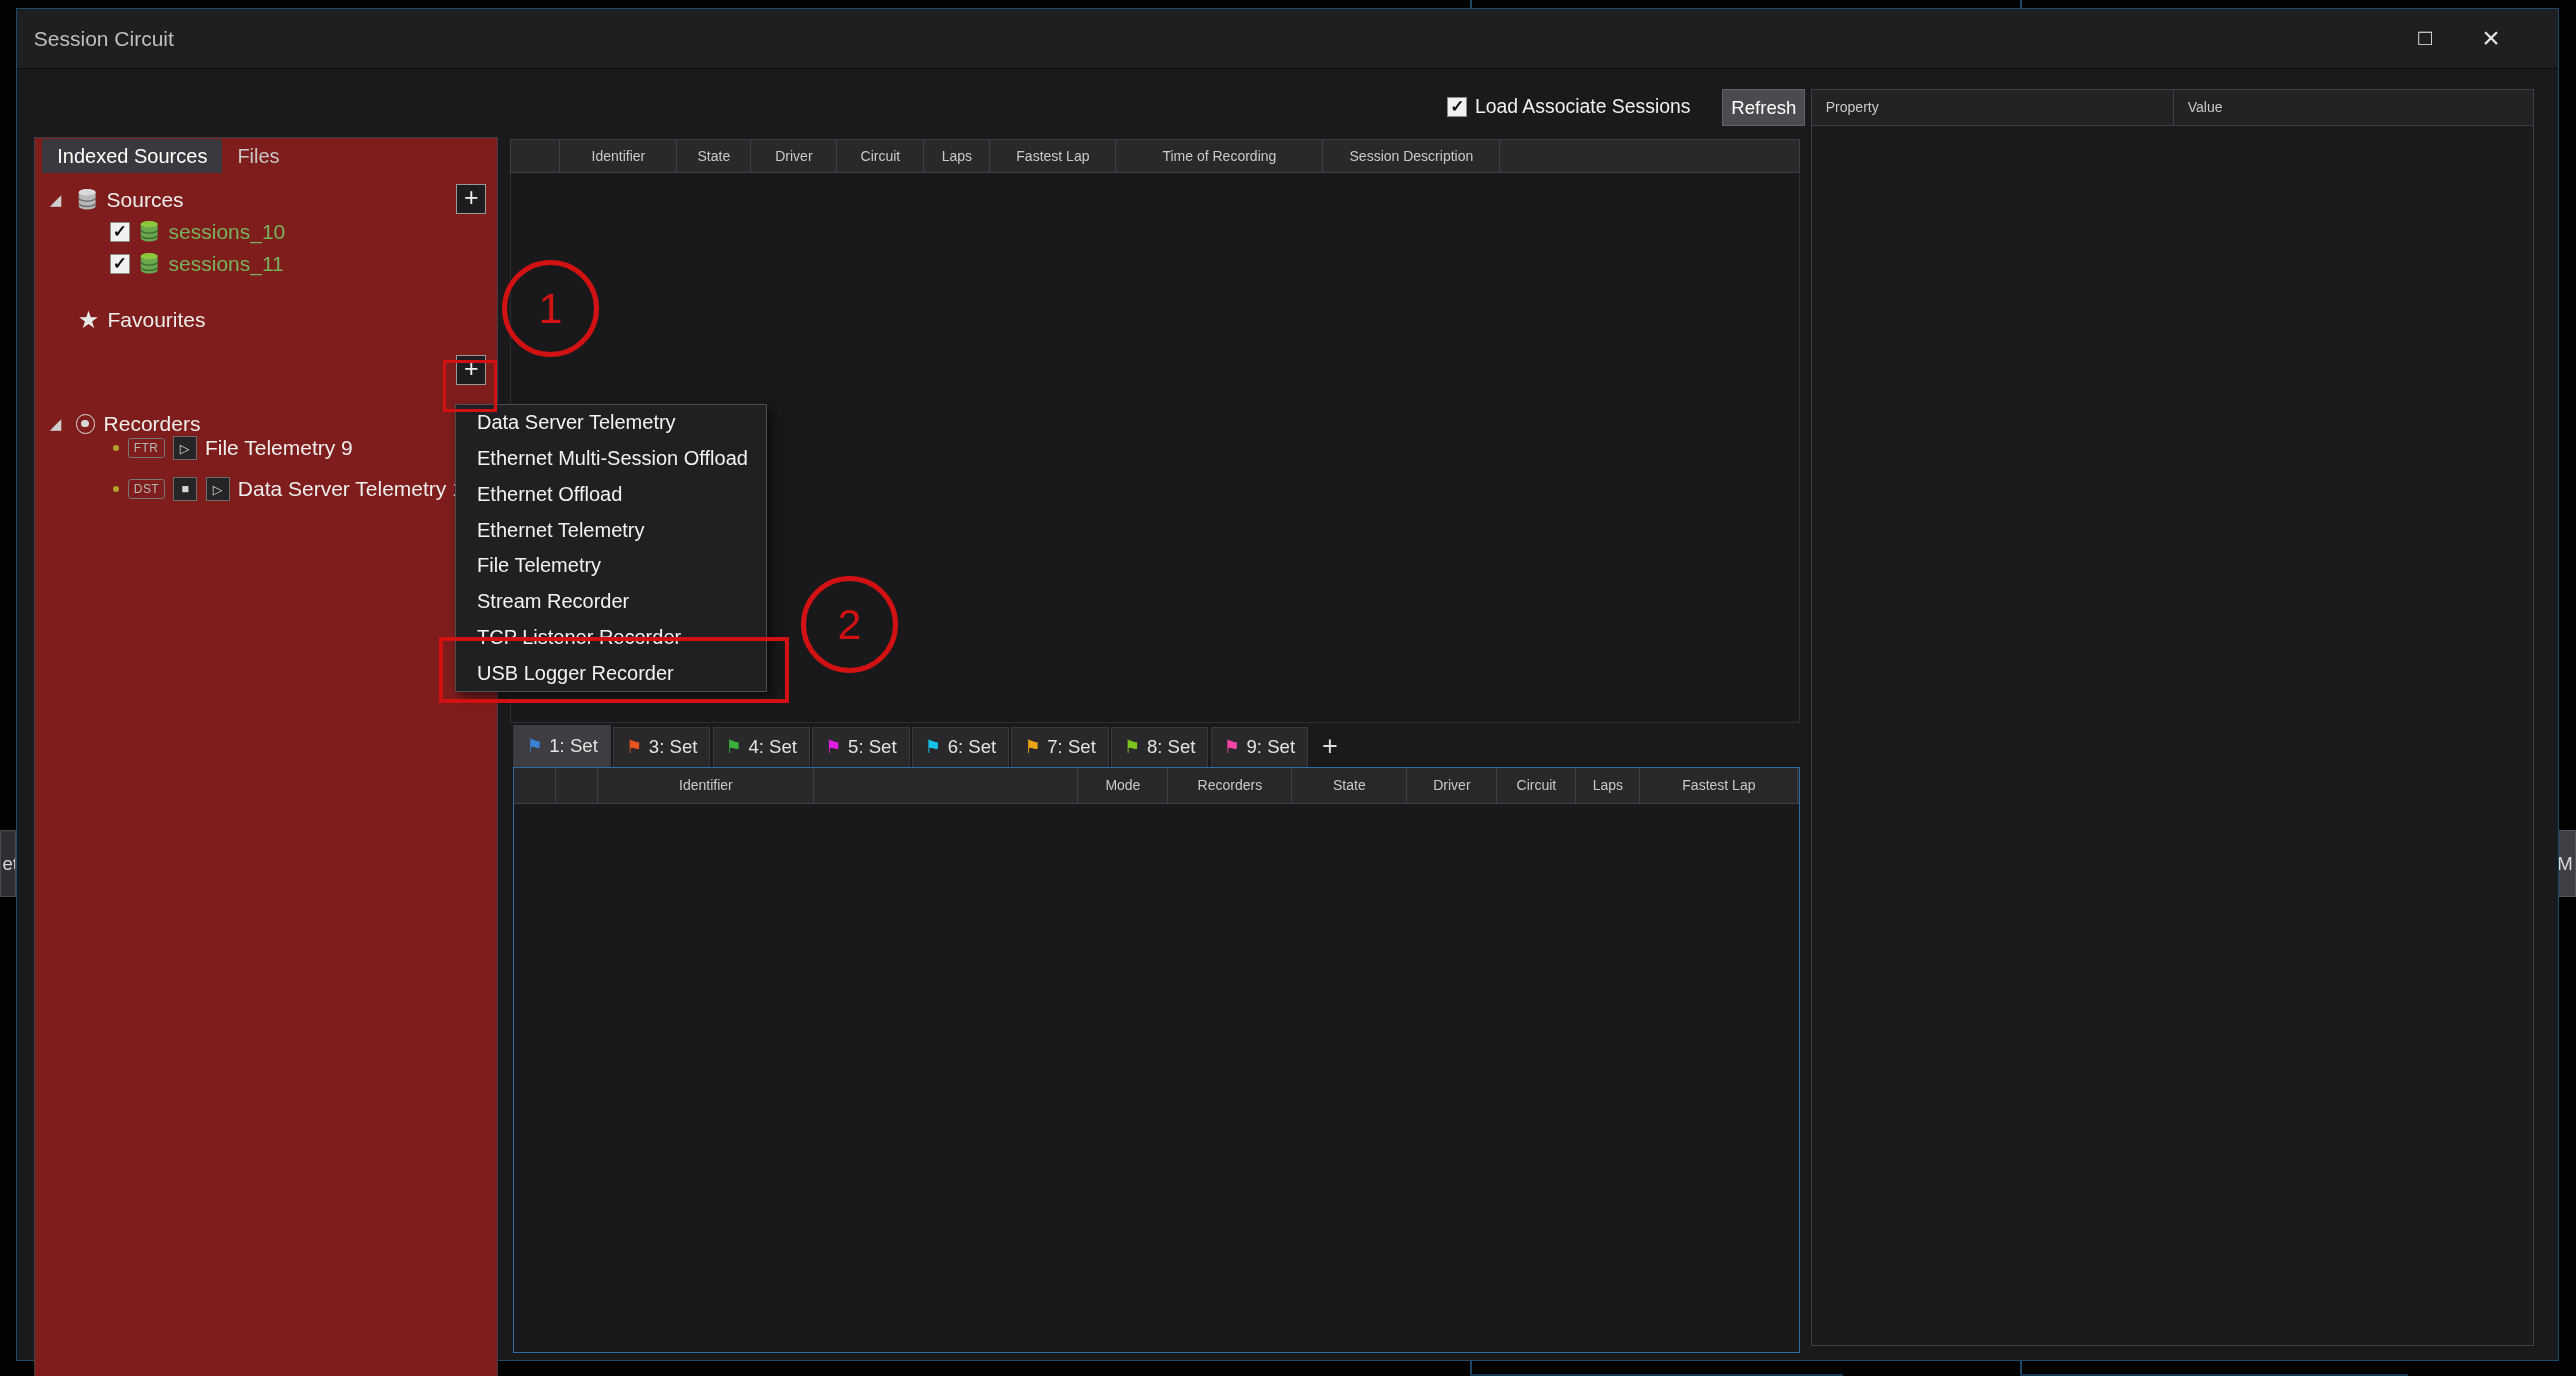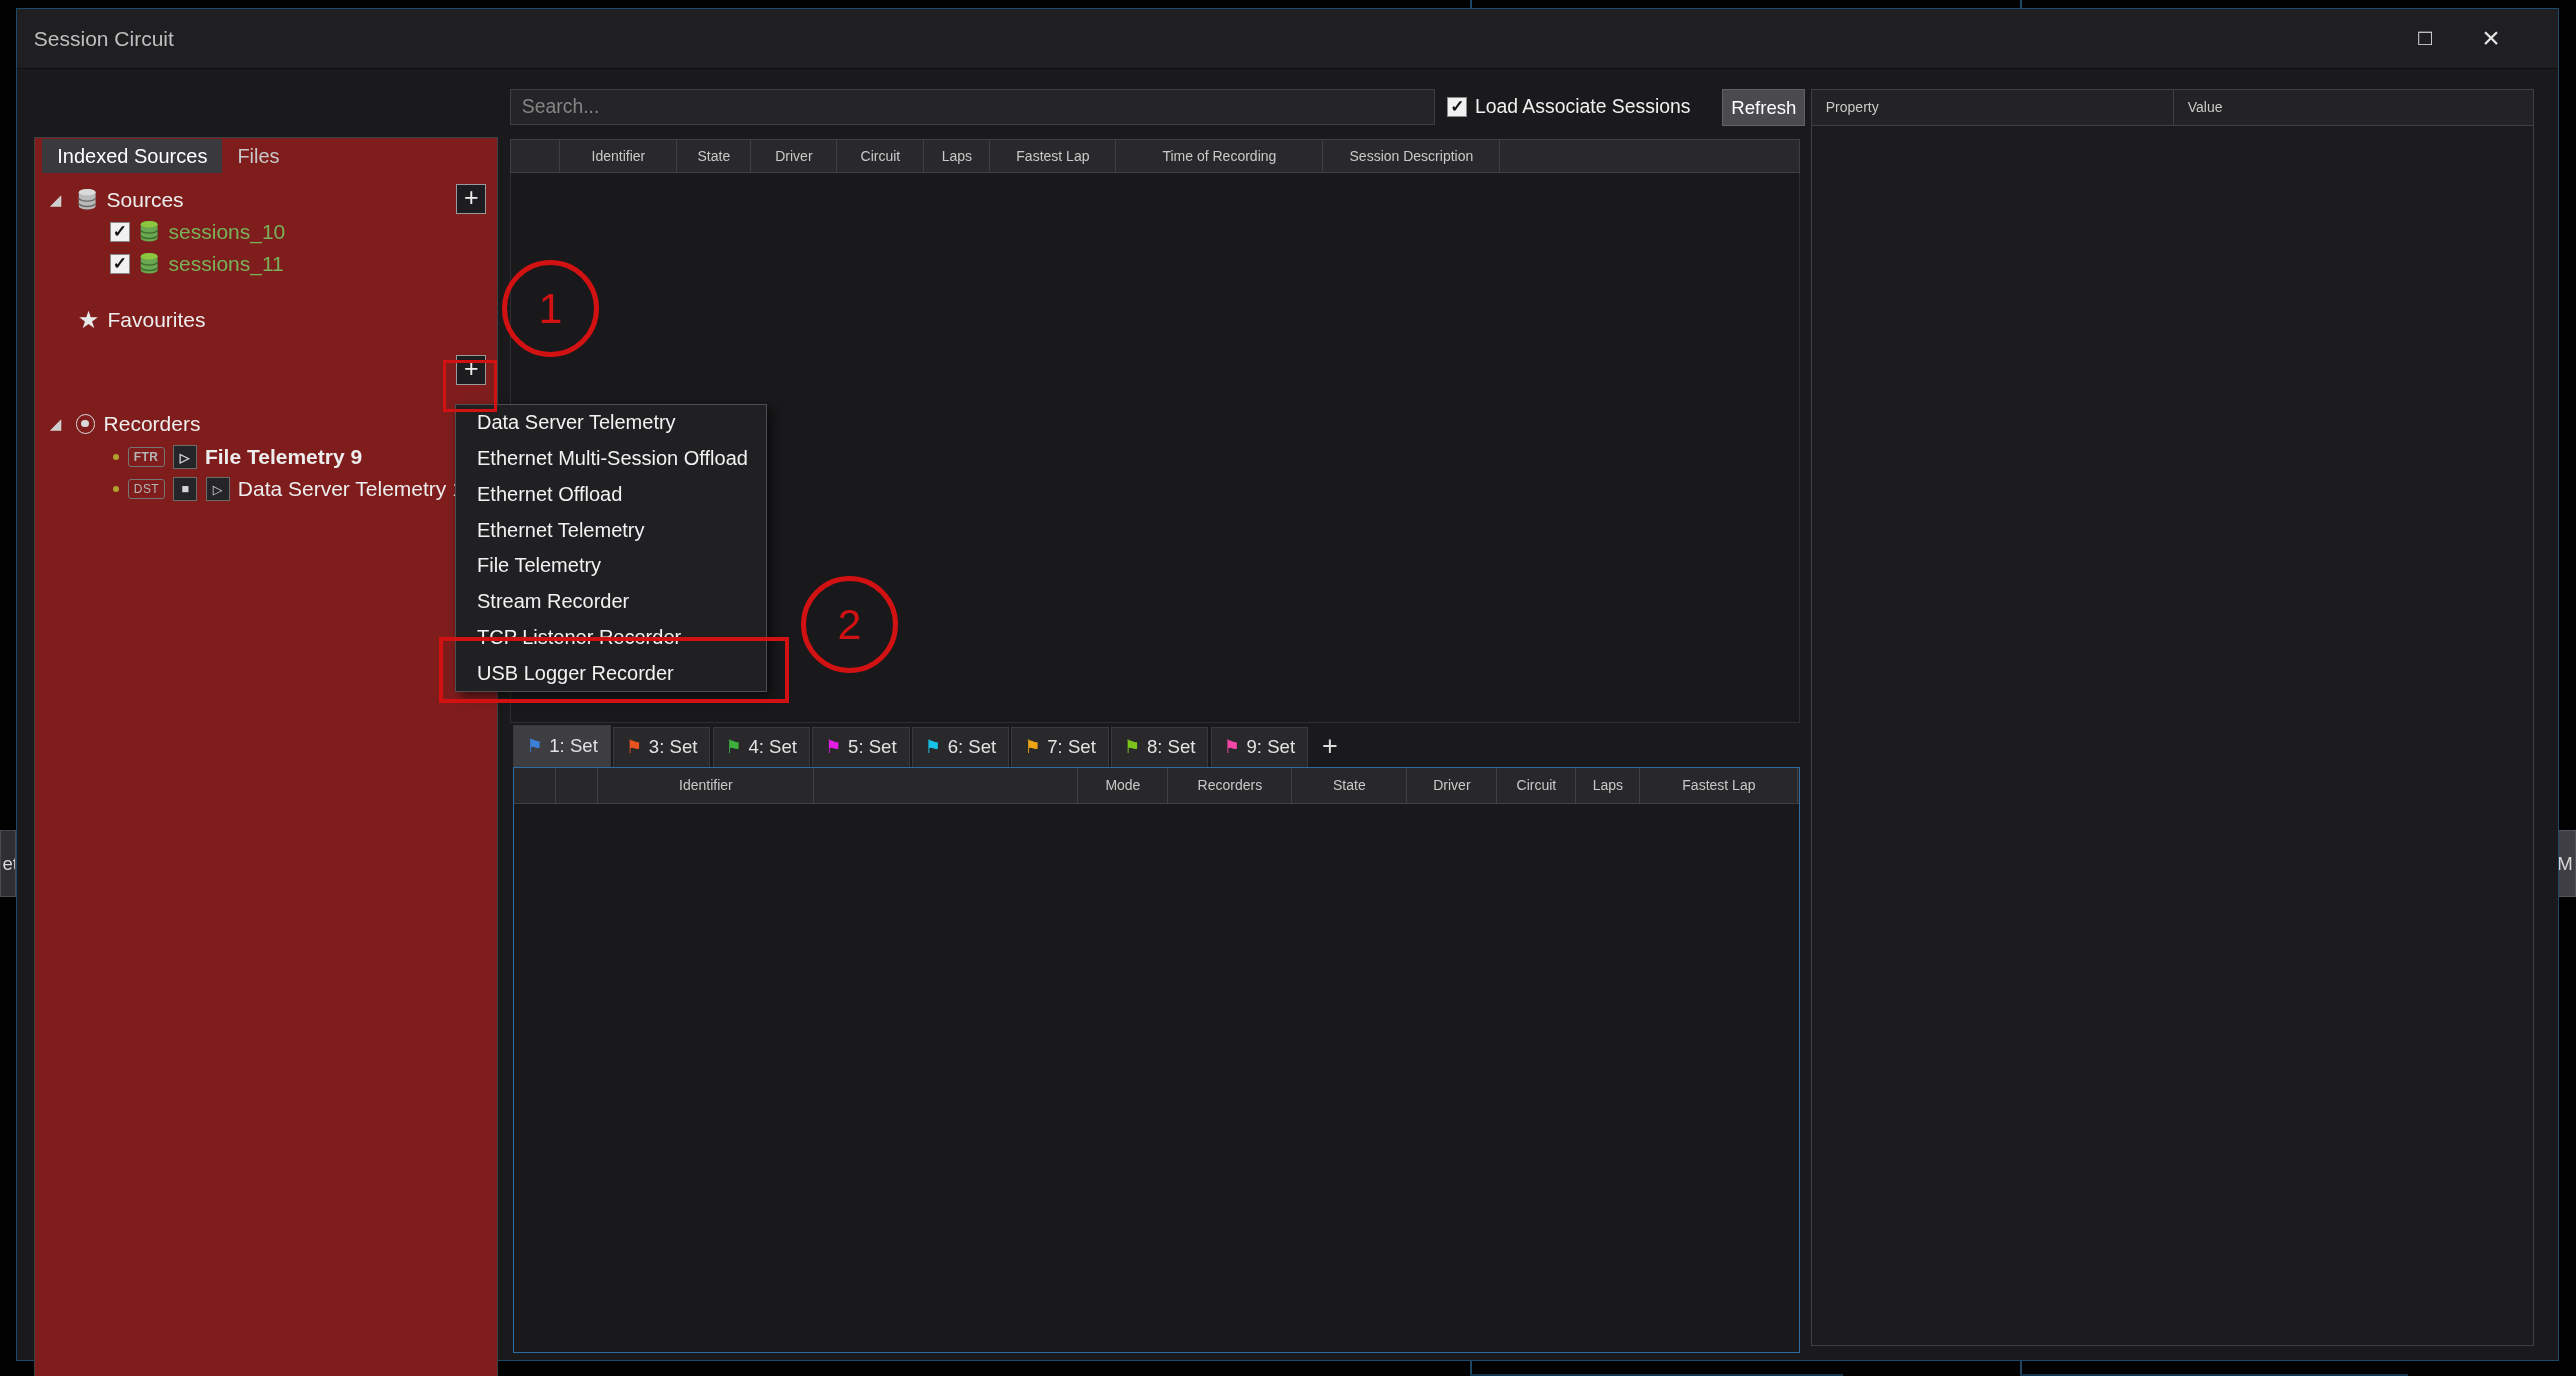--- a/index.html
+++ b/index.html
@@ -29,21 +29,21 @@
   .lp-tab { height: 34px; line-height: 34px; padding: 0 15px; font-size: 20px; color: #c8c8c8; }
   .lp-tab.active { background: #39393e; color: #ffffff; }
 
   .trow { position: absolute; left: 0; right: 0; height: 33px; display: flex; align-items: center; gap: 8.2px; color: #ededed; font-size: 21px; white-space: nowrap; }
   #row-sources   { top: 46px;  padding-left: 15px; }
   #row-s10       { top: 78px; padding-left: 75px; }
   #row-s11       { top: 110px; padding-left: 75px; }
   #row-fav       { top: 166px; padding-left: 43px; }
   #row-filters   { top: 217px; padding-left: 51px; }
   #row-recorders { top: 270px; padding-left: 15px; }
-  #row-ftr       { top: 303px; padding-left: 78px; font-weight: bold; }
+  #row-ftr       { top: 294px; padding-left: 78px; }
   #row-dst       { top: 335px; padding-left: 78px; }
 
   .green-label { color: #78b25a; }
   .tree-arrow { font-size: 15px; color: #cfcfcf; width: 18px; }
   .star-ic { font-size: 24px; color: #e8e8e8; line-height: 24px; }
   .rec-ic { width: 19.4px; height: 19.4px; border: 1.5px solid #d9d9d9; border-radius: 50%; position: relative; }
   .rec-ic::after { content: ""; position: absolute; left: 4.5px; top: 4.5px; width: 7.5px; height: 7.5px; background: #d9d9d9; border-radius: 50%; }
   .dot { width: 6.7px; height: 6.7px; border-radius: 50%; background: #b0a22a; flex: 0 0 auto; }
   .badge { border: 0.7px solid #767676; border-radius: 3px; color: #b5b5b5; font-size: 12px; padding: 2.2px 5.2px; letter-spacing: 0.4px; }
   .mini-btn { width: 24px; height: 24px; border: 0.7px solid #6b6b6b; background: #252528; color: #d5d5d5; font-size: 12.7px; display: flex; align-items: center; justify-content: center; }
@@ -184,21 +184,20 @@
         <span class="mini-btn">■</span>
         <span class="mini-btn">▷</span>
         <span>Data Server Telemetry 1</span>
       </div>
 
       <div class="add-btn" id="add-sources">+</div>
       <div class="add-btn" id="add-filters">+</div>
       <div class="add-btn" id="add-recorders">+</div>
     </div>
 
-    <input class="search-input" type="text" placeholder="Search..." style="">
     <div class="load-wrap">
       <span class="cb">✓</span>
       <span class="lbl">Load Associate Sessions</span>
     </div>
     <div class="refresh-btn">Refresh</div>
 
     <div class="table-top">
       <div class="thead">
         <div class="th" style="width:49px"></div>
         <div class="th" style="width:117px">Identifier</div>

